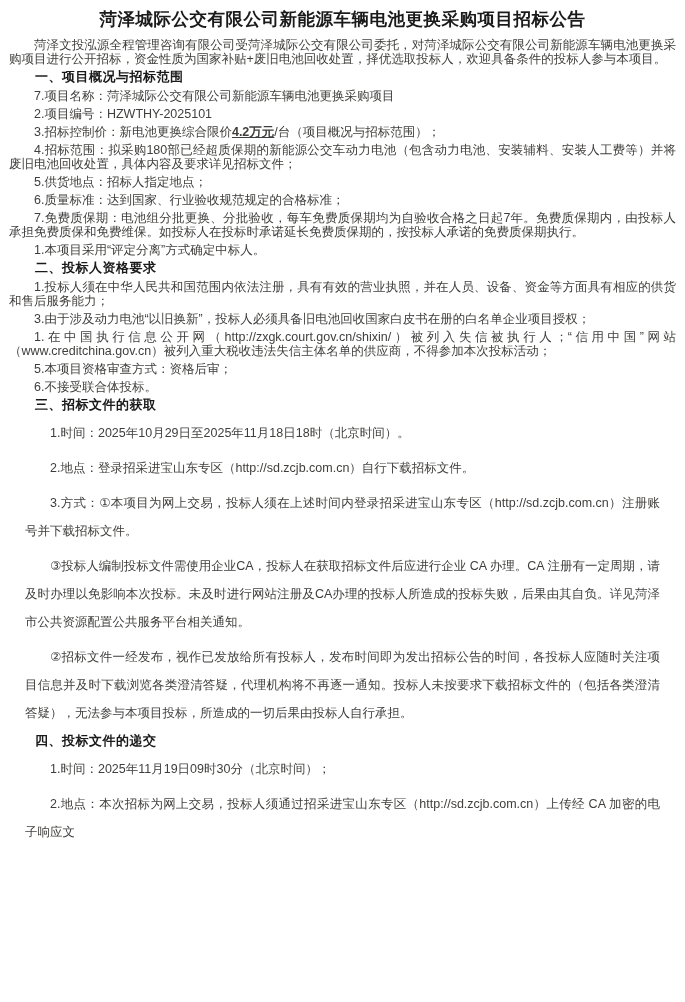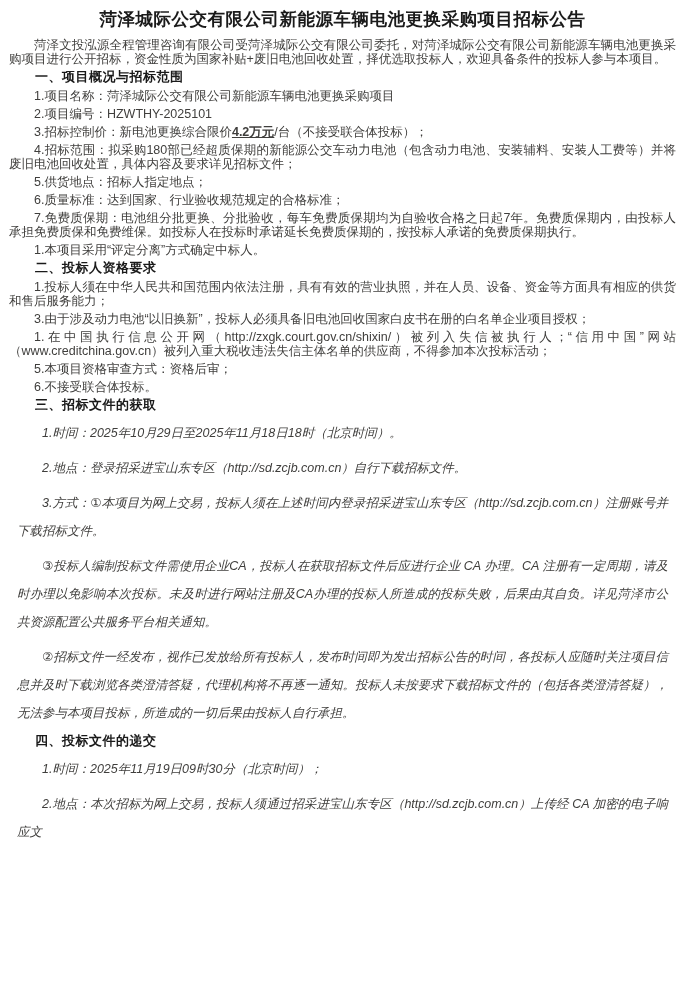--- a/index.html
+++ b/index.html
@@ -31,37 +31,36 @@
     margin:4px 0;
   }
   .para.heading{
     font-weight:bold;color:var(--strong);
     font-size:13px;
     margin-bottom:5px;
     letter-spacing:0.5px;
   }
   .para.loose{
     line-height:28px;
-    margin:7px 8px;
-    font-style:italic;
+    margin:7px 16px;
   }
   .para .bold{font-weight:bold;}
   .para .underline{text-decoration:underline;}
 </style>
 </head>
 <body>
 
 <div class="page">
   <h1 class="doc-title">菏泽城际公交有限公司新能源车辆电池更换采购项目招标公告</h1>
   <div>
       <p class="para">菏泽文投泓源全程管理咨询有限公司受菏泽城际公交有限公司委托，对菏泽城际公交有限公司新能源车辆电池更换采购项目进行公开招标，资金性质为国家补贴+废旧电池回收处置，择优选取投标人，欢迎具备条件的投标人参与本项目。</p>
       <p class="para heading">一、项目概况与招标范围</p>
-      <p class="para">1.项目名称：菏泽城际公交有限公司新能源车辆电池更换采购项目</p>
+      <p class="para">7.项目名称：菏泽城际公交有限公司新能源车辆电池更换采购项目</p>
       <p class="para">2.项目编号：HZWTHY-2025101</p>
-      <p class="para"><span>3.招标控制价：新电池更换综合限价</span><span class="bold underline">4.2万元</span><span>/台（不接受联合体投标）；</span></p>
+      <p class="para"><span>3.招标控制价：新电池更换综合限价</span><span class="bold underline">4.2万元</span><span>/台（项目概况与招标范围）；</span></p>
       <p class="para">4.招标范围：拟采购180部已经超质保期的新能源公交车动力电池（包含动力电池、安装辅料、安装人工费等）并将废旧电池回收处置，具体内容及要求详见招标文件；</p>
       <p class="para">5.供货地点：招标人指定地点；</p>
       <p class="para">6.质量标准：达到国家、行业验收规范规定的合格标准；</p>
       <p class="para">7.免费质保期：电池组分批更换、分批验收，每车免费质保期均为自验收合格之日起7年。免费质保期内，由投标人承担免费质保和免费维保。如投标人在投标时承诺延长免费质保期的，按投标人承诺的免费质保期执行。</p>
       <p class="para">1.本项目采用“评定分离”方式确定中标人。</p>
       <p class="para heading">二、投标人资格要求</p>
       <p class="para">1.投标人须在中华人民共和国范围内依法注册，具有有效的营业执照，并在人员、设备、资金等方面具有相应的供货和售后服务能力；</p>
       <p class="para">3.由于涉及动力电池“以旧换新”，投标人必须具备旧电池回收国家白皮书在册的白名单企业项目授权；</p>
       <p class="para">1.在中国执行信息公开网（http://zxgk.court.gov.cn/shixin/）被列入失信被执行人；“信用中国”网站（www.creditchina.gov.cn）被列入重大税收违法失信主体名单的供应商，不得参加本次投标活动；</p>
       <p class="para">5.本项目资格审查方式：资格后审；</p>

